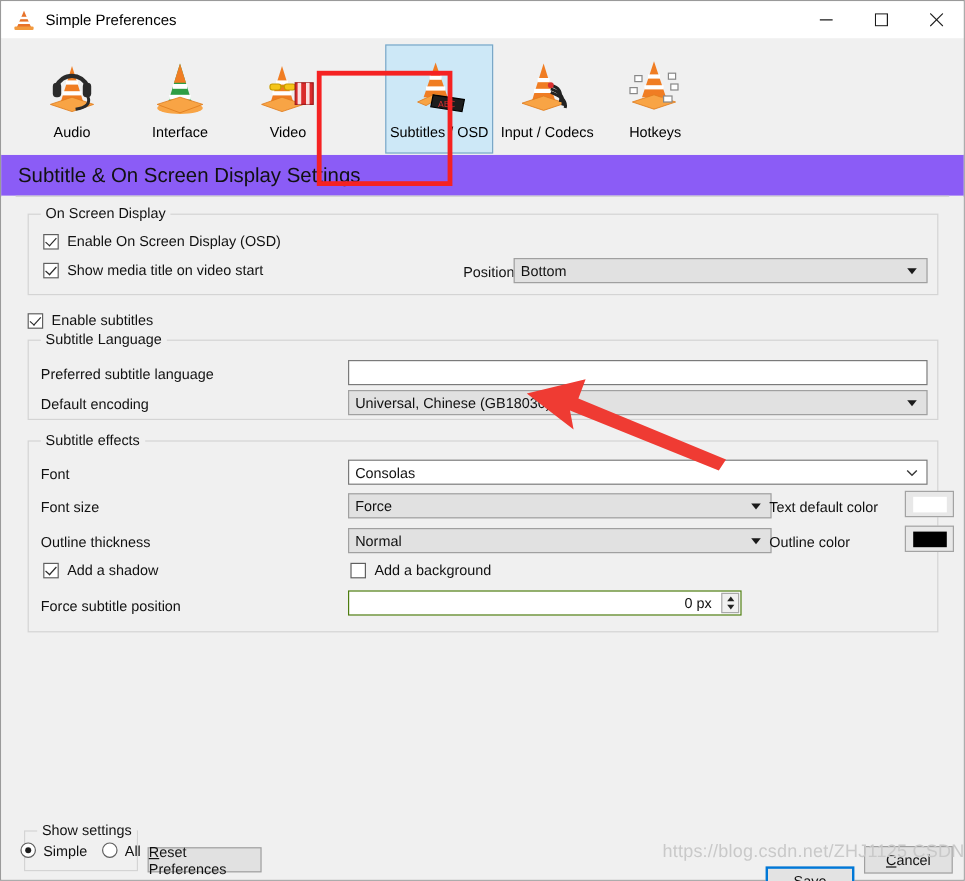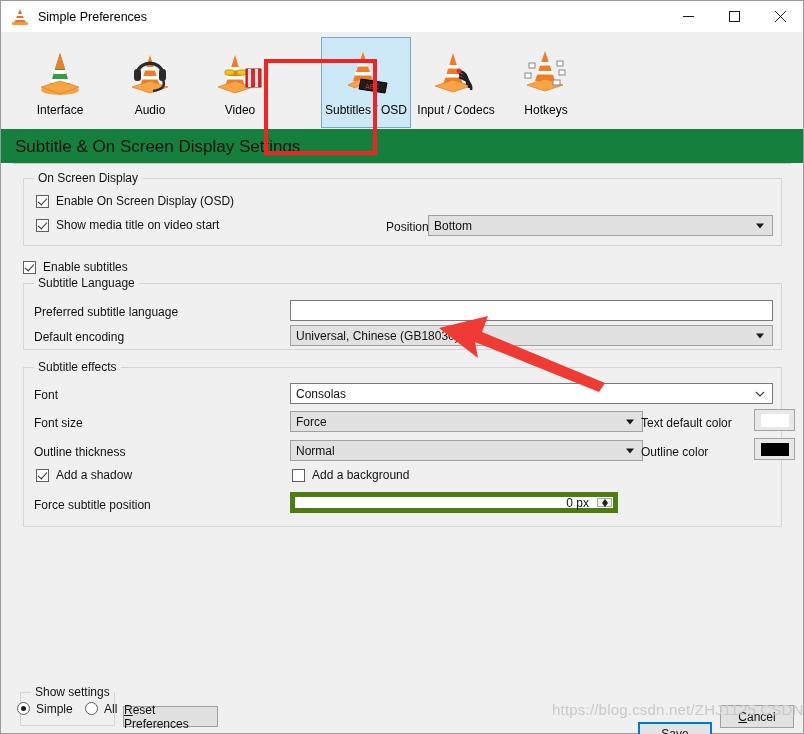--- a/index.html
+++ b/index.html
@@ -61,21 +61,21 @@
   .tool-ico{width:54px;height:50px;position:relative;}
   .tool-label{margin-top:6px;font-size:12px;color:#000;white-space:nowrap;}
   .red-box{
     position:absolute;left:263px;top:27px;width:113px;height:96px;
     border:4px solid #f52222;box-sizing:border-box;pointer-events:none;
   }
 
   
   .page-title{
     font-size:17px;color:#111;padding:8px 0 6px 14px;
-    background:#15803d;flex:0 0 auto;
+    background:#8b5cf6;flex:0 0 auto;
   }
   .title-rule{height:1px;background:#c8c8c8;margin:0 12px 0 12px;flex:0 0 1px;}
 
   
   .content{flex:1 1 auto;position:relative;background:#f0f0f0;padding-left:20px;}
 
   .group{
     position:absolute;
     border:1px solid #d4d4d4;
     box-sizing:border-box;
@@ -121,21 +121,21 @@
   .combo.editable{background:#ffffff;border:1px solid #7a7a7a;}
   .combo.editable .chev{
     position:absolute;right:7px;top:50%;width:10px;height:10px;transform:translateY(-60%);
   }
   .textbox{
     position:absolute;box-sizing:border-box;
     background:#ffffff;border:1px solid #7a7a7a;
   }
 
   
-  .spin{position:absolute;box-sizing:border-box;background:#fff;border:5px solid #4d7c0f;
+  .spin{position:absolute;box-sizing:border-box;background:#fff;border:1px solid #4d7c0f;
         display:flex;align-items:center;justify-content:flex-end;padding-right:4px;font-size:12px;color:#111;}
   .spin-btns{position:absolute;right:1px;top:1px;bottom:1px;width:15px;
              background:#f0f0f0;border:1px solid #a9a9a9;box-sizing:border-box;
              display:flex;flex-direction:column;}
   .spin-btns .up,.spin-btns .dn{flex:1 1 50%;display:flex;align-items:center;justify-content:center;}
   .spin-btns .up::after{content:"";width:0;height:0;border-left:3.5px solid transparent;border-right:3.5px solid transparent;border-bottom:4px solid #222;}
   .spin-btns .dn::after{content:"";width:0;height:0;border-left:3.5px solid transparent;border-right:3.5px solid transparent;border-top:4px solid #222;}
 
   
   .swatch{position:absolute;box-sizing:border-box;background:#e8e8e8;border:1px solid #a3a3a3;
@@ -189,49 +189,49 @@
       <div class="winbtn close">
         <svg width="11" height="11" viewBox="0 0 11 11">
             <line x1="0" y1="0" x2="11" y2="11" stroke="#1a1a1a" stroke-width="1"></line>
             <line x1="11" y1="0" x2="0" y2="11" stroke="#1a1a1a" stroke-width="1"></line>
           </svg>
       </div>
     </div>
   </div>
 
   <div class="toolbar">
-
-    <div class="tool">
-      <div class="tool-ico">
-        <svg width="54" height="50" viewBox="0 0 54 50">
-          <ellipse cx="27" cy="43" rx="19" ry="5" fill="#f8a445"></ellipse>
-          <polygon points="27,6 38,42 16,42" fill="#2f9e44"></polygon>
-          <polygon points="27,6 32,22 22,22" fill="#f07d23"></polygon>
-          <rect x="21" y="23" width="12" height="4" fill="#fff"></rect>
-          <rect x="18" y="32" width="18" height="4" fill="#fff"></rect>
-          <polygon points="8,40 27,34 46,40 27,47" fill="#f8a445" stroke="#e07c1d" stroke-width="0.7"></polygon>
-        </svg>
-      </div>
-      <div class="tool-label">Interface</div>
-    </div>
 
     <div class="tool">
       <div class="tool-ico">
         <svg width="54" height="50" viewBox="0 0 54 50">
           <polygon points="27,8 37,40 17,40" fill="#f07d23"></polygon>
           <rect x="22" y="20" width="10" height="3.5" fill="#fff"></rect>
           <rect x="19" y="29" width="16" height="3.5" fill="#fff"></rect>
           <polygon points="9,40 27,34 45,40 27,46" fill="#f8a445" stroke="#e07c1d" stroke-width="0.7"></polygon>
           <path d="M14 25 A14 14 0 0 1 40 25" fill="none" stroke="#2b2b2b" stroke-width="3.5"></path>
           <rect x="11" y="22" width="7" height="12" rx="3" fill="#2b2b2b"></rect>
           <rect x="36" y="22" width="7" height="12" rx="3" fill="#2b2b2b"></rect>
           <path d="M40 33 Q44 42 30 44" fill="none" stroke="#2b2b2b" stroke-width="2.5"></path>
         </svg>
       </div>
       <div class="tool-label">Audio</div>
+    </div>
+
+    <div class="tool">
+      <div class="tool-ico">
+        <svg width="54" height="50" viewBox="0 0 54 50">
+          <ellipse cx="27" cy="43" rx="19" ry="5" fill="#f8a445"></ellipse>
+          <polygon points="27,6 38,42 16,42" fill="#2f9e44"></polygon>
+          <polygon points="27,6 32,22 22,22" fill="#f07d23"></polygon>
+          <rect x="21" y="23" width="12" height="4" fill="#fff"></rect>
+          <rect x="18" y="32" width="18" height="4" fill="#fff"></rect>
+          <polygon points="8,40 27,34 46,40 27,47" fill="#f8a445" stroke="#e07c1d" stroke-width="0.7"></polygon>
+        </svg>
+      </div>
+      <div class="tool-label">Interface</div>
     </div>
 
     <div class="tool">
       <div class="tool-ico">
         <svg width="54" height="50" viewBox="0 0 54 50">
           <polygon points="22,8 32,40 12,40" fill="#f07d23"></polygon>
           <rect x="17" y="20" width="10" height="3.5" fill="#fff"></rect>
           <rect x="14" y="29" width="16" height="3.5" fill="#fff"></rect>
           <polygon points="5,40 22,34 40,40 22,46" fill="#f8a445" stroke="#e07c1d" stroke-width="0.7"></polygon>
           <rect x="12" y="23" width="9" height="5" rx="2" fill="#f5c518" stroke="#c89b00"></rect>

